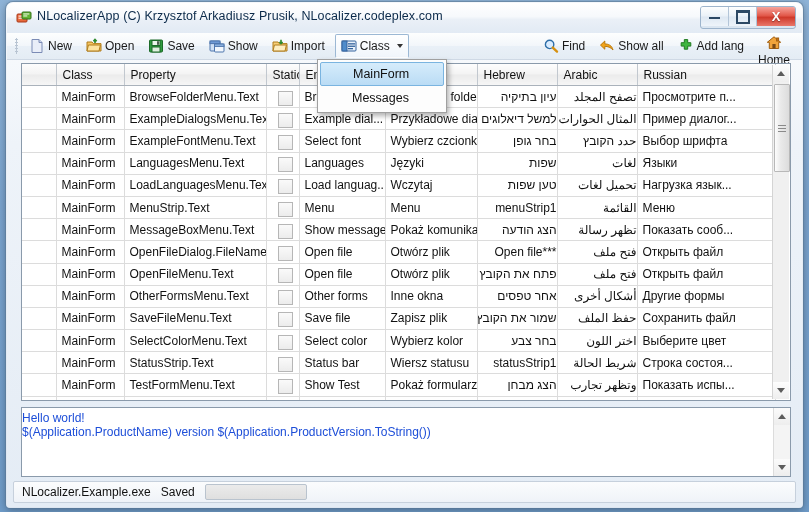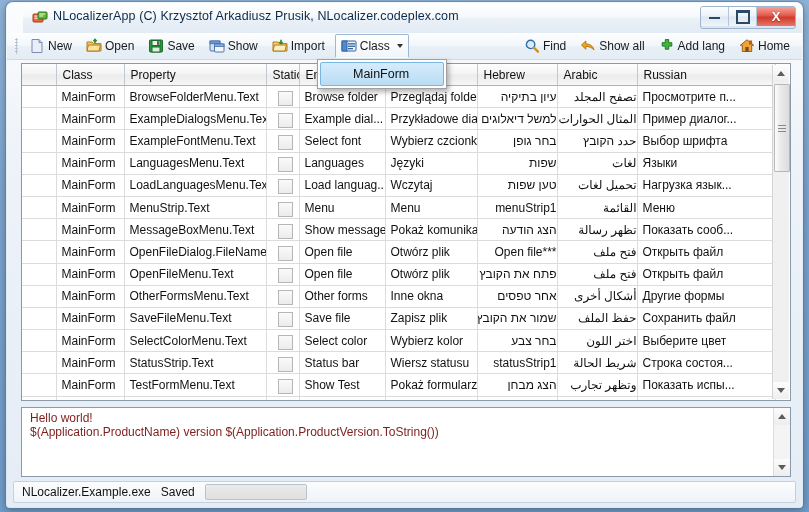--- a/index.html
+++ b/index.html
@@ -30,21 +30,20 @@
     border-radius:6px 6px 3px 3px;
     background:linear-gradient(180deg,#fcfdfe 0%,#eef3f9 28%,#e4ecf5 100%);
     overflow:hidden;
   }
   
   #titlebar{
     position:absolute;left:0;top:0;right:0;height:30px;
     background:linear-gradient(180deg,#ffffff 0%, #f6f9fc 45%, #eaf0f7 55%, #e2eaf4 100%);
     border-bottom:1px solid #c6d3e2;
     border-radius:6px 6px 0 0;
-    margin-left:16px;
   }
   #title-icon{
     position:absolute;left:9px;top:7px;width:16px;height:16px;
   }
   #title-text{
     position:absolute;left:30px;top:6px;
     font-size:12.5px;color:#0b2a4a;white-space:nowrap;
     letter-spacing:0.1px;
   }
   #wincontrols{
@@ -163,21 +162,21 @@
     border:1px solid #b8b8b8;border-radius:1px;
     display:flex;align-items:center;justify-content:center;
   }
   .grip-lines{width:8px;height:7px;
     background:repeating-linear-gradient(180deg,#8a8a8a 0 1px, transparent 1px 3px);}
 
   
   #textbox{
     position:absolute;left:14px;top:404px;width:770px;height:70px;
     border:1px solid #8a9aab;background:#fff;box-sizing:border-box;
-    padding:3px 8px;font-size:12px;color:#7f1d1d;line-height:14px;overflow:hidden;
+    padding:3px 0;font-size:12px;color:#1d4ed8;line-height:14px;overflow:hidden;
   }
   #tb-vscroll{
     position:absolute;right:0px;top:0px;width:16px;bottom:0px;
     background:#f4f4f4;border-left:1px solid #dcdcdc;
   }
   #tb-vscroll .sb-arrow{background:linear-gradient(180deg,#fbfbfb,#ededed);}
 
   
   #statusbar{
     position:absolute;left:6px;right:6px;bottom:4px;height:22px;
@@ -323,21 +322,21 @@
 
         <div class="tb-btn">
           <span class="ic">
             <svg width="16" height="16" viewBox="0 0 16 16">
               <path d="M6.3 1.6h3.4v3.1h3.1v3.4H9.7v3.1H6.3V8.1H3.2V4.7h3.1z" fill="#3fb63f" stroke="#1f7a1f"></path>
             </svg>
           </span>
           <span class="lbl">Add lang</span>
         </div>
 
-        <div class="tb-btn" style="margin-right:6px;">
+        <div class="tb-btn" style="margin-right:6px;flex-direction:column;">
           <span class="ic">
             <svg width="16" height="16" viewBox="0 0 16 16">
               <path d="M8 1.8 1.3 7.3h2v6.2h9.4V7.3h2z" fill="#f0a33a" stroke="#a25f10"></path>
               <rect x="6.4" y="9" width="3.2" height="4.5" fill="#7a4a16"></rect>
               <rect x="10.6" y="3" width="2" height="3" fill="#c8701c" stroke="#a25f10"></rect>
             </svg>
           </span>
           <span class="lbl">Home</span>
         </div>
       </div>
@@ -573,20 +572,21 @@
             <i class="grip-lines"></i>
           </div>
           <div class="sb-arrow bot">
             <i class="tri-dn"></i>
           </div>
         </div>
       </div>
 
       <div id="dropdown">
         <div class="mi sel">MainForm</div>
+        <div class="mi">Messages</div>
       </div>
 
       <div id="textbox">
         <div>Hello world!</div>
         <div>$(Application.ProductName) version $(Application.ProductVersion.ToString())</div>
         <div id="tb-vscroll">
           <div class="sb-arrow">
             <i class="tri-up"></i>
           </div>
           <div class="sb-arrow bot">

